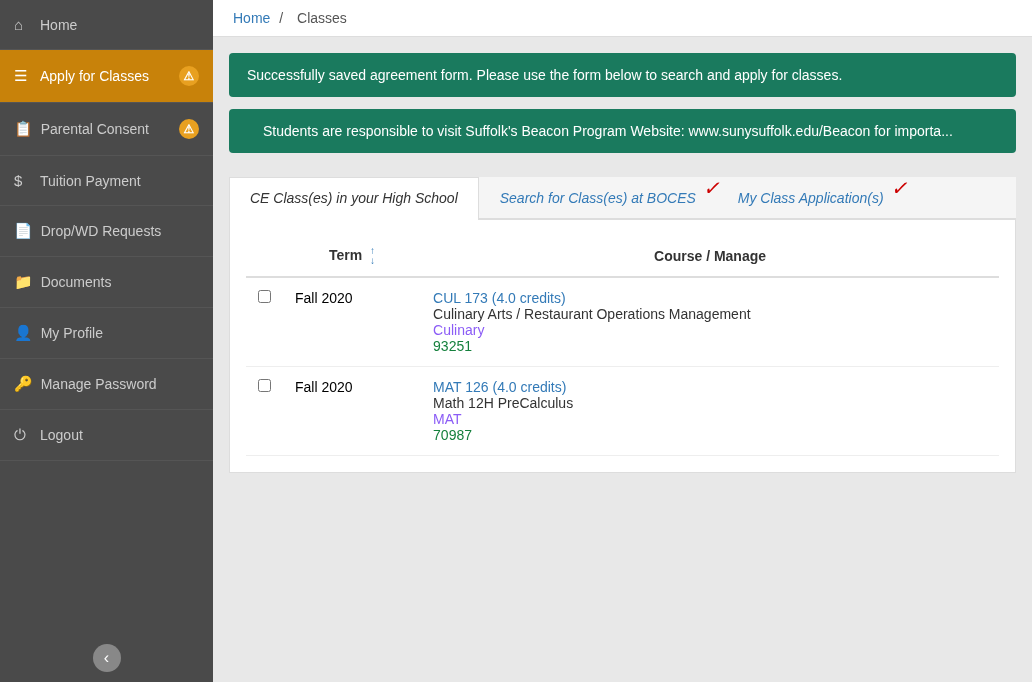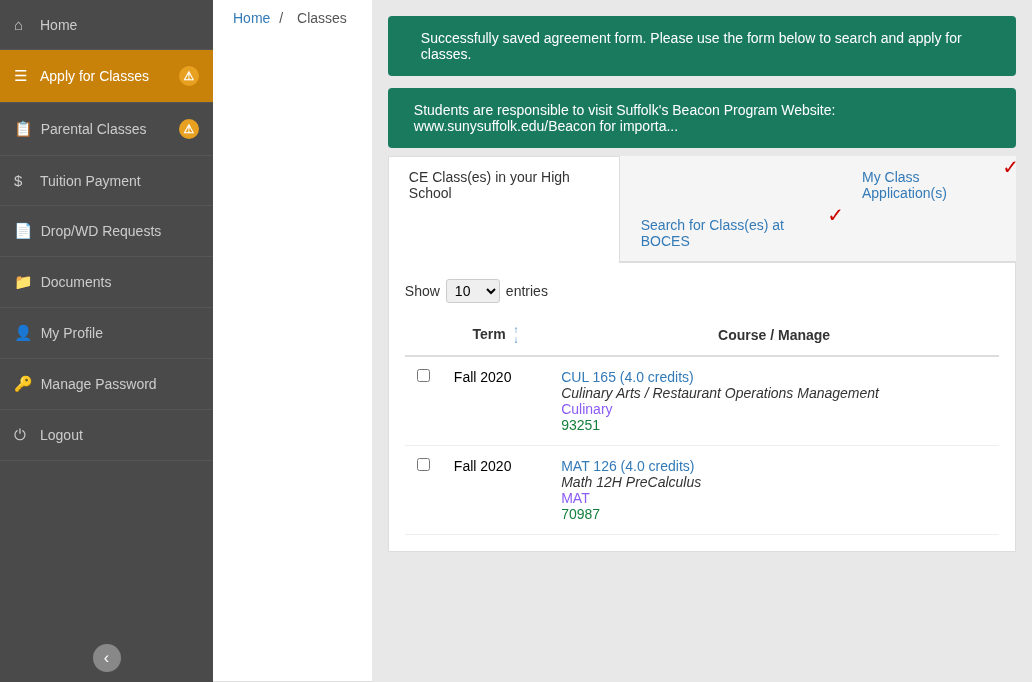--- a/index.html
+++ b/index.html
@@ -65,21 +65,21 @@
       justify-content: center;
       color: #fff;
       font-size: 16px;
       cursor: pointer;
     }
 
     
     #main {
       flex: 1;
       display: flex;
-      flex-direction: row;
+      flex-direction: column;
       background: #e8e8e8;
       overflow: hidden;
     }
 
     
     #topbar {
       background: #fff;
       padding: 10px 20px;
       border-bottom: 1px solid #ddd;
     }
@@ -93,31 +93,31 @@
     
     #content {
       flex: 1;
       padding: 16px;
       overflow-y: auto;
     }
 
     .alert-success {
       background: #1a7a5e;
       color: #fff;
-      padding: 14px 33px;
+      padding: 14px 18px;
       border-radius: 4px;
       margin-bottom: 12px;
       font-size: 14px;
     }
     .alert-info {
       background: #1a7a5e;
       color: #fff;
-      padding: 14px 26px;
+      padding: 14px 34px;
       border-radius: 4px;
-      margin-bottom: 8px;
+      margin-bottom: 24px;
       font-size: 14px;
     }
 
     
     .tabs-container {
       background: #fff;
       border-radius: 4px 4px 0 0;
     }
     .tabs-header {
       display: flex;
@@ -125,20 +125,21 @@
       background: #f5f5f5;
     }
     .tab {
       padding: 12px 20px;
       cursor: pointer;
       color: #337ab7;
       font-size: 14px;
       border: 1px solid transparent;
       border-bottom: none;
       position: relative;
+      font-style: italic;
     }
     .tab.active {
       background: #fff;
       border-color: #ddd;
       border-bottom-color: #fff;
       color: #333;
       margin-bottom: -2px;
       z-index: 1;
     }
     .tab .check-mark {
@@ -209,40 +210,40 @@
       vertical-align: middle;
     }
     .data-table td {
       padding: 12px 12px;
       border-bottom: 1px solid #eee;
       vertical-align: top;
     }
     .checkbox-col { width: 30px; }
     .term-col { color: #000000; }
     .course-title { color: #337ab7; }
-    .course-desc { color: #333; font-style: italic; }
+    .course-desc { color: #333; }
     .course-dept { color: #8b5cf6; }
     .course-code { color: #15803d; }
   </style>
 </head>
 <body>
 
 <nav id="sidebar">
   <div class="sidebar-item">
     <span class="item-icon">⌂</span>
     <span class="item-label">Home</span>
   </div>
   <div class="sidebar-item active">
     <span class="item-icon">☰</span>
     <span class="item-label">Apply for Classes</span>
     <span class="warning-icon">⚠</span>
   </div>
   <div class="sidebar-item">
     <span class="item-icon">📋</span>
-    <span class="item-label">Parental Classes</span>
+    <span class="item-label">Parental Consent</span>
     <span class="warning-icon">⚠</span>
   </div>
   <div class="sidebar-item">
     <span class="item-icon">$</span>
     <span class="item-label">Tuition Payment</span>
   </div>
   <div class="sidebar-item">
     <span class="item-icon">📄</span>
     <span class="item-label">Drop/WD Requests</span>
   </div>
@@ -284,42 +285,32 @@
     </div>
     <div class="alert-info">
       <span>Students are responsible to visit Suffolk's Beacon Program Website: www.sunysuffolk.edu/Beacon for importa...</span>
     </div>
 
     <div class="tabs-container">
       <div class="tabs-header">
         <div class="tab active">
           <span>CE Class(es) in your High School</span>
         </div>
-        <div class="tab" style="position:relative;margin-top:48px;">
+        <div class="tab" style="position:relative;">
           <span>Search for Class(es) at BOCES</span>
           <span class="check-mark">✓</span>
         </div>
         <div class="tab" style="position:relative;">
           <span>My Class Application(s)</span>
           <span class="check-mark">✓</span>
         </div>
       </div>
 
       <div class="tab-content">
 
-        <div class="show-entries">
-          <span>Show</span>
-          <select>
-            <option>10</option>
-            <option>25</option>
-            <option>50</option>
-            <option>100</option>
-          </select>
-          <span>entries</span>
-        </div>
 
         <table class="data-table">
           <thead>
             <tr>
               <th class="checkbox-col"></th>
               <th>
                 <span>Term</span>
                 <span class="sort-icon">↑<br>↓</span>
               </th>
               <th>
@@ -327,21 +318,21 @@
               </th>
             </tr>
           </thead>
           <tbody>
             <tr>
               <td class="checkbox-col">
                 <input type="checkbox" style="">
               </td>
               <td class="term-col">Fall 2020</td>
               <td>
-                <span class="course-title"><span>CUL 165</span> <span>(4.0 credits)</span></span><br>
+                <span class="course-title"><span>CUL 173</span> <span>(4.0 credits)</span></span><br>
                 <span class="course-desc">Culinary Arts / Restaurant Operations Management</span><br>
                 <span class="course-dept">Culinary</span><br>
                 <span class="course-code">93251</span>
               </td>
             </tr>
             <tr>
               <td class="checkbox-col">
                 <input type="checkbox" style="">
               </td>
               <td class="term-col">Fall 2020</td>

